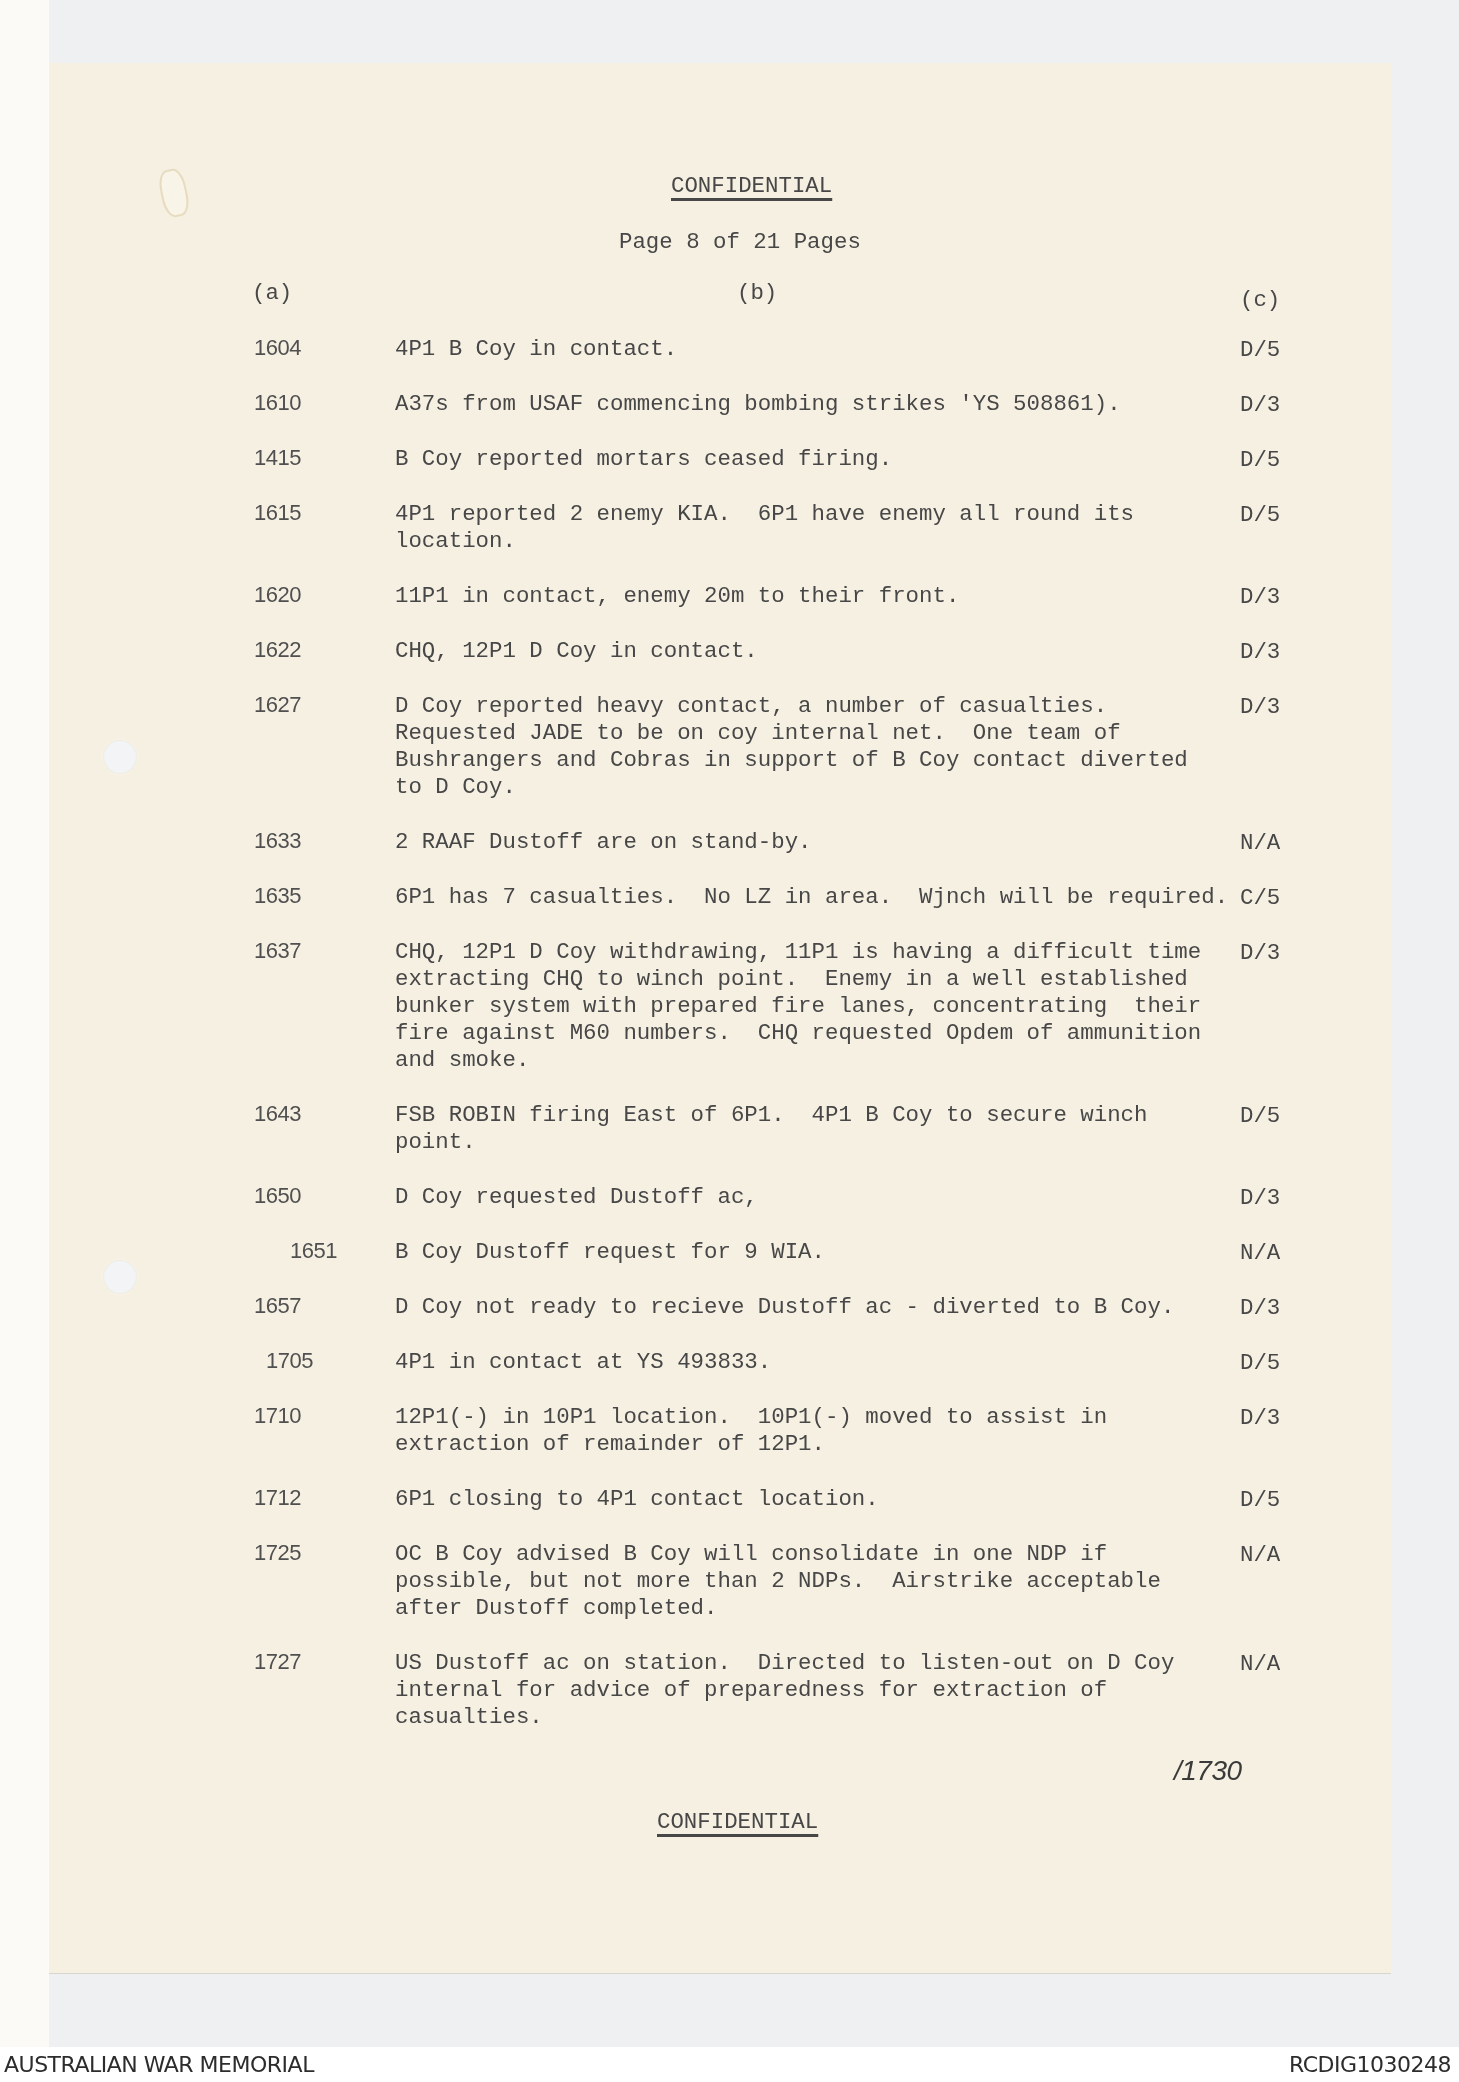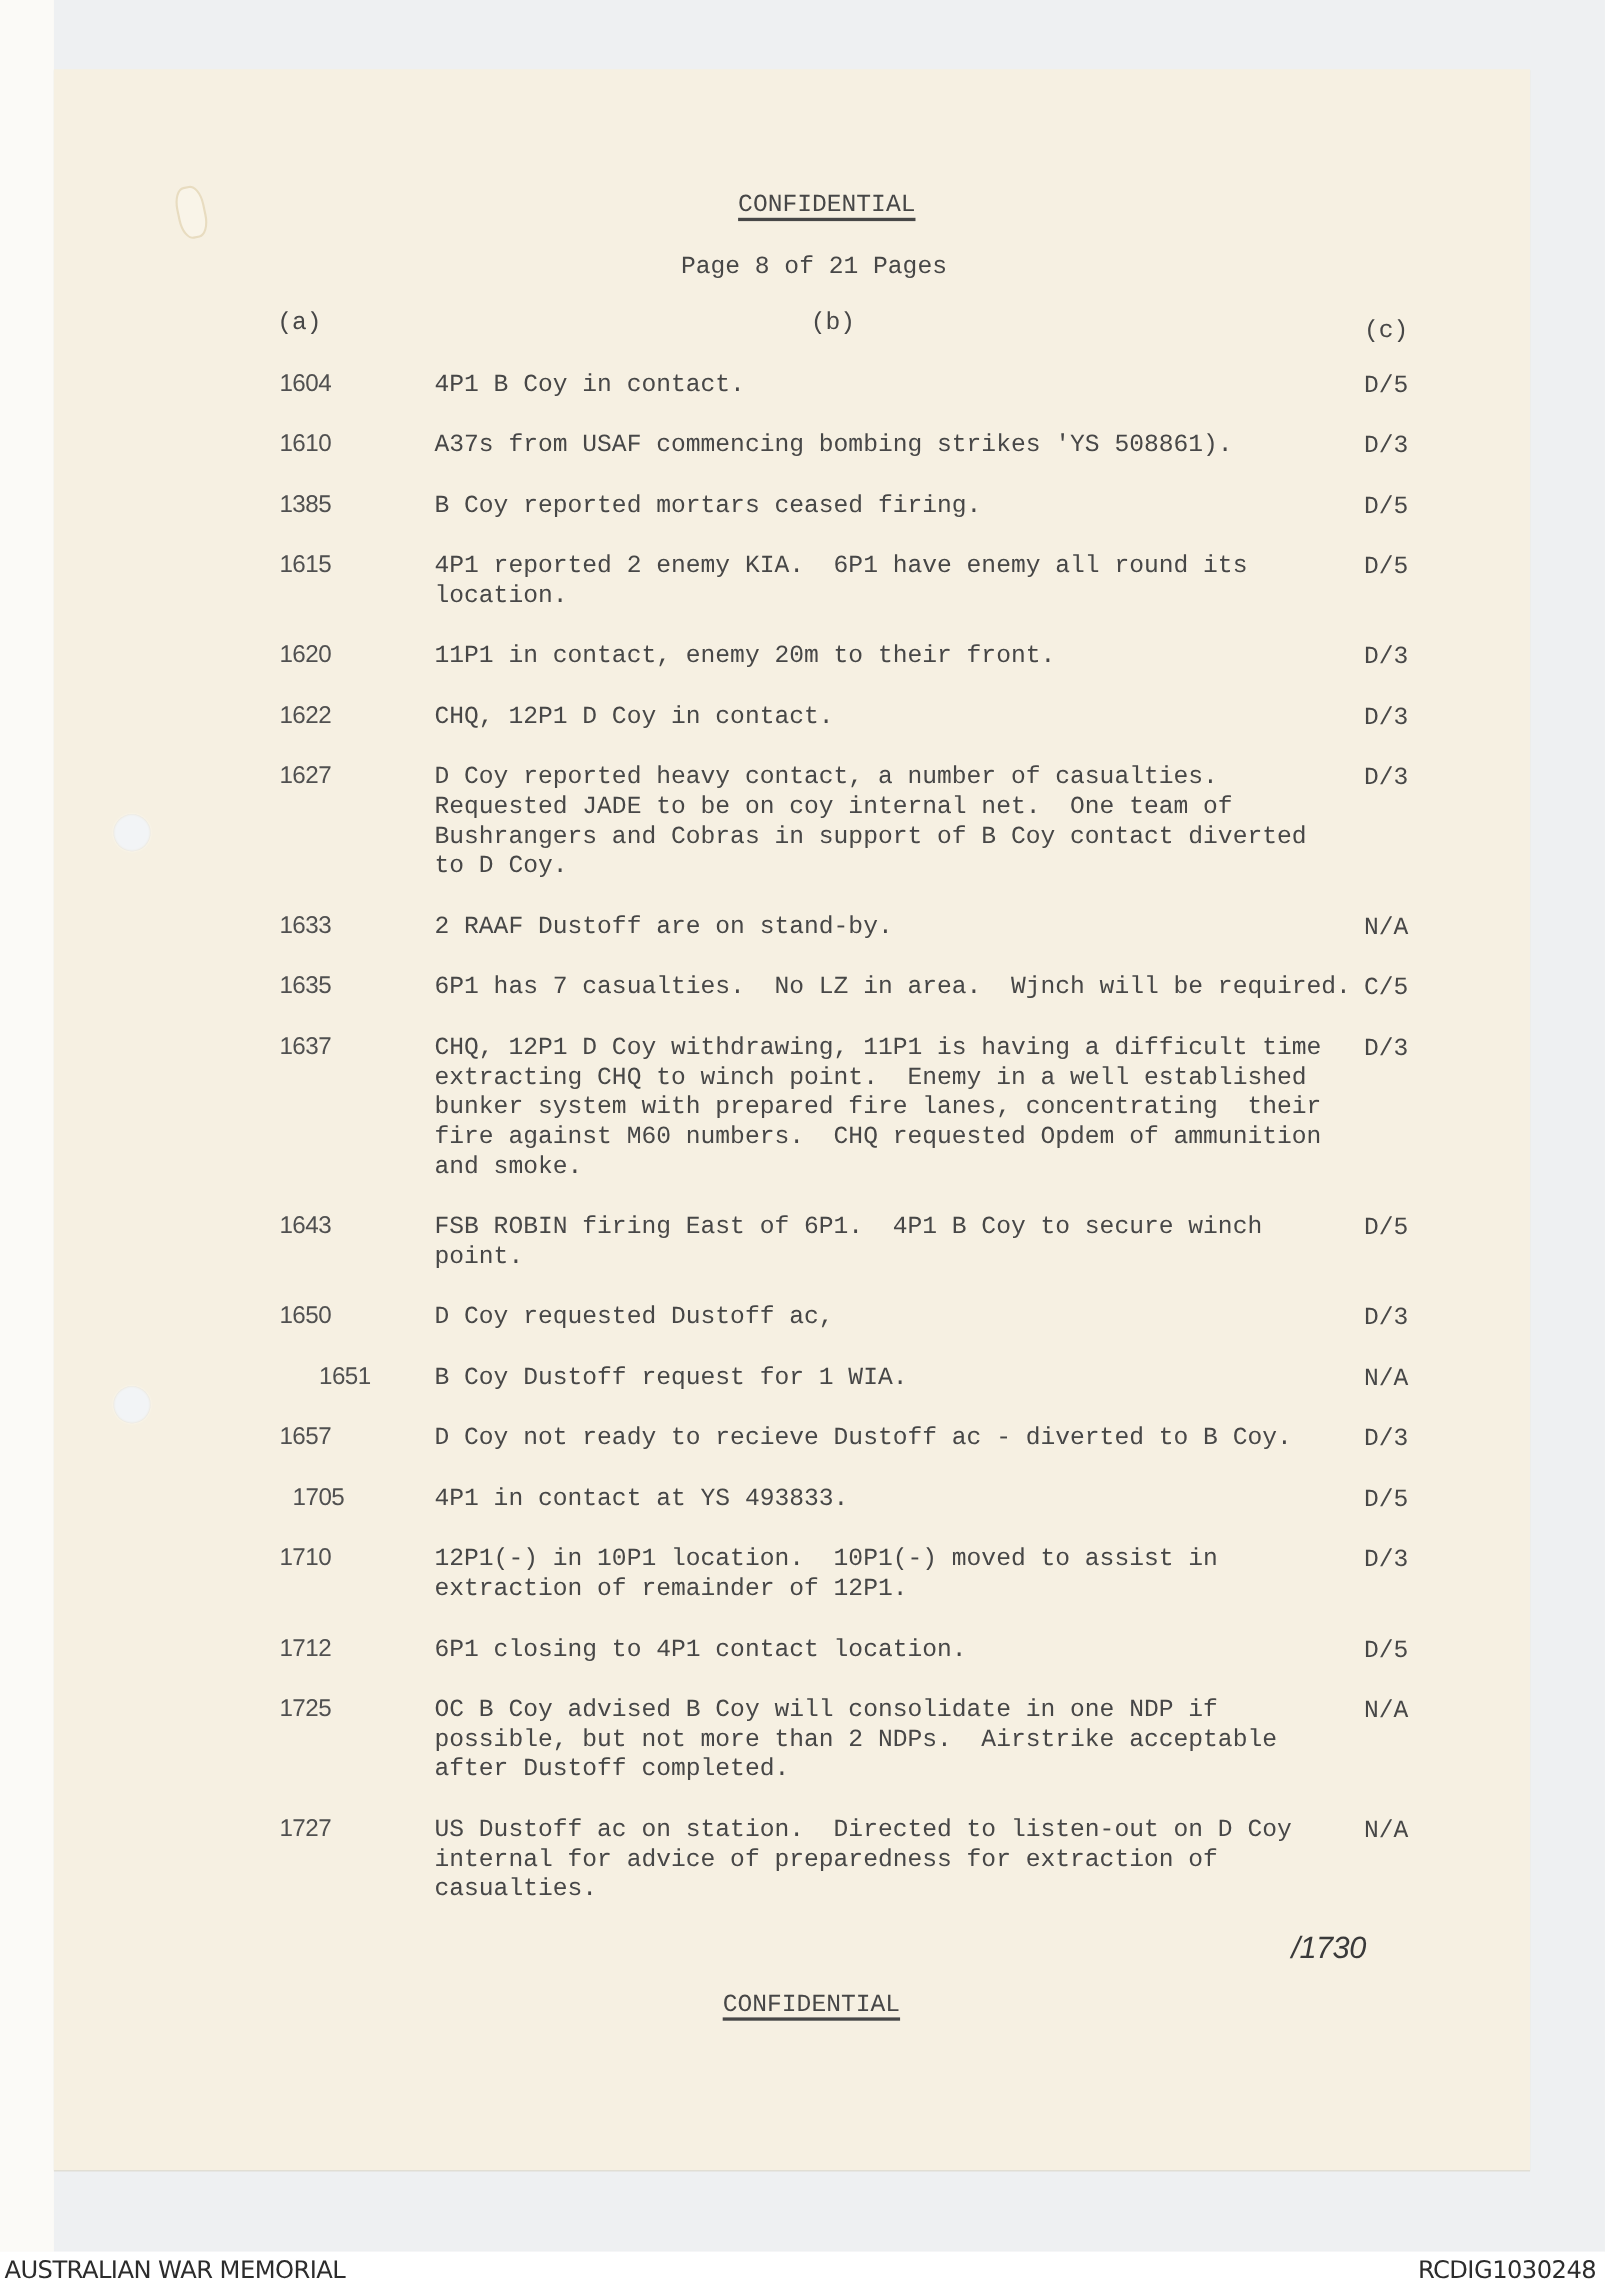--- a/index.html
+++ b/index.html
@@ -80,21 +80,21 @@
         <div class="time" style="left: 205px; top: 271px;">1604</div>
         <div class="t" style="left: 346px; top: 273px;">4P1 B Coy in contact.</div>
         <div class="t" style="left: 1191px; top: 274px;">D/5</div>
       </div>
       <div>
         <div class="time" style="left: 205px; top: 326px;">1610</div>
         <div class="t" style="left: 346px; top: 328px;">A37s from USAF commencing bombing strikes 'YS 508861).</div>
         <div class="t" style="left: 1191px; top: 329px;">D/3</div>
       </div>
       <div>
-        <div class="time" style="left: 205px; top: 381px;">1385</div>
+        <div class="time" style="left: 205px; top: 381px;">1415</div>
         <div class="t" style="left: 346px; top: 383px;">B Coy reported mortars ceased firing.</div>
         <div class="t" style="left: 1191px; top: 384px;">D/5</div>
       </div>
       <div>
         <div class="time" style="left: 205px; top: 436px;">1615</div>
         <div class="t" style="left: 346px; top: 438px;">4P1 reported 2 enemy KIA.  6P1 have enemy all round its</div>
         <div class="t" style="left: 346px; top: 465px;">location.</div>
         <div class="t" style="left: 1191px; top: 439px;">D/5</div>
       </div>
       <div>
@@ -140,21 +140,21 @@
         <div class="t" style="left: 346px; top: 1066px;">point.</div>
         <div class="t" style="left: 1191px; top: 1040px;">D/5</div>
       </div>
       <div>
         <div class="time" style="left: 205px; top: 1119px;">1650</div>
         <div class="t" style="left: 346px; top: 1121px;">D Coy requested Dustoff ac,</div>
         <div class="t" style="left: 1191px; top: 1122px;">D/3</div>
       </div>
       <div>
         <div class="time" style="left: 205px; top: 1174px; margin-left: 36px;">1651</div>
-        <div class="t" style="left: 346px; top: 1176px;">B Coy Dustoff request for 1 WIA.</div>
+        <div class="t" style="left: 346px; top: 1176px;">B Coy Dustoff request for 9 WIA.</div>
         <div class="t" style="left: 1191px; top: 1177px;">N/A</div>
       </div>
       <div>
         <div class="time" style="left: 205px; top: 1229px;">1657</div>
         <div class="t" style="left: 346px; top: 1231px;">D Coy not ready to recieve Dustoff ac - diverted to B Coy.</div>
         <div class="t" style="left: 1191px; top: 1232px;">D/3</div>
       </div>
       <div>
         <div class="time" style="left: 205px; top: 1284px; margin-left: 12px;">1705</div>
         <div class="t" style="left: 346px; top: 1286px;">4P1 in contact at YS 493833.</div>

